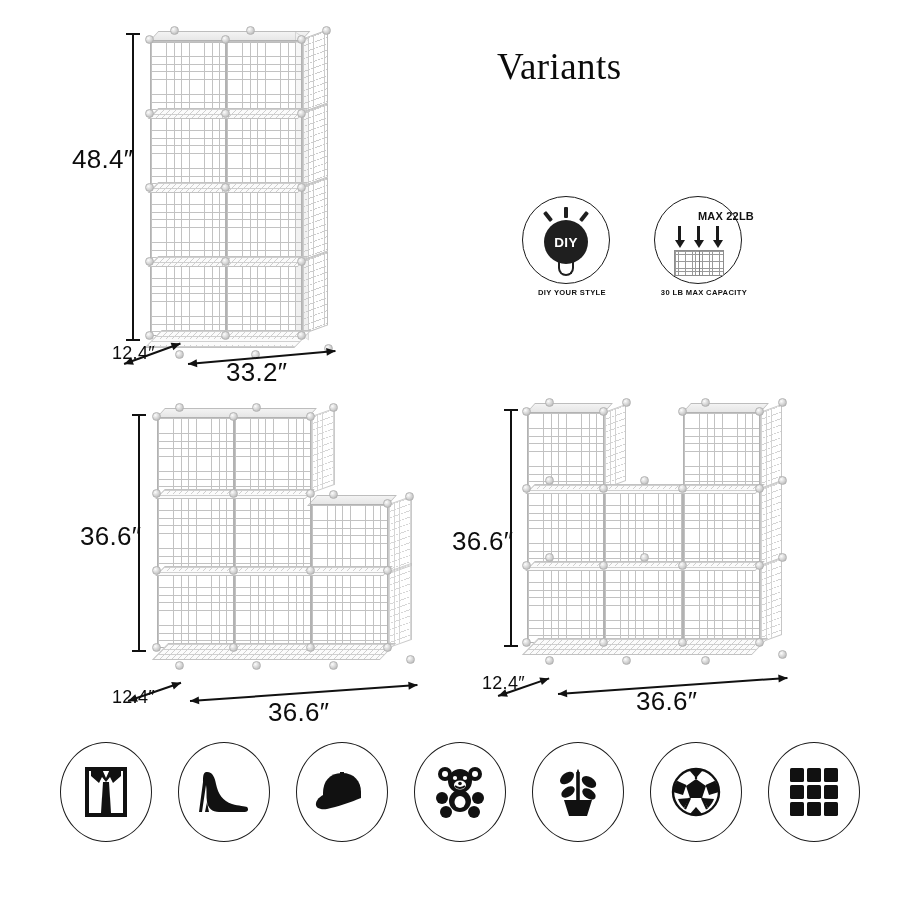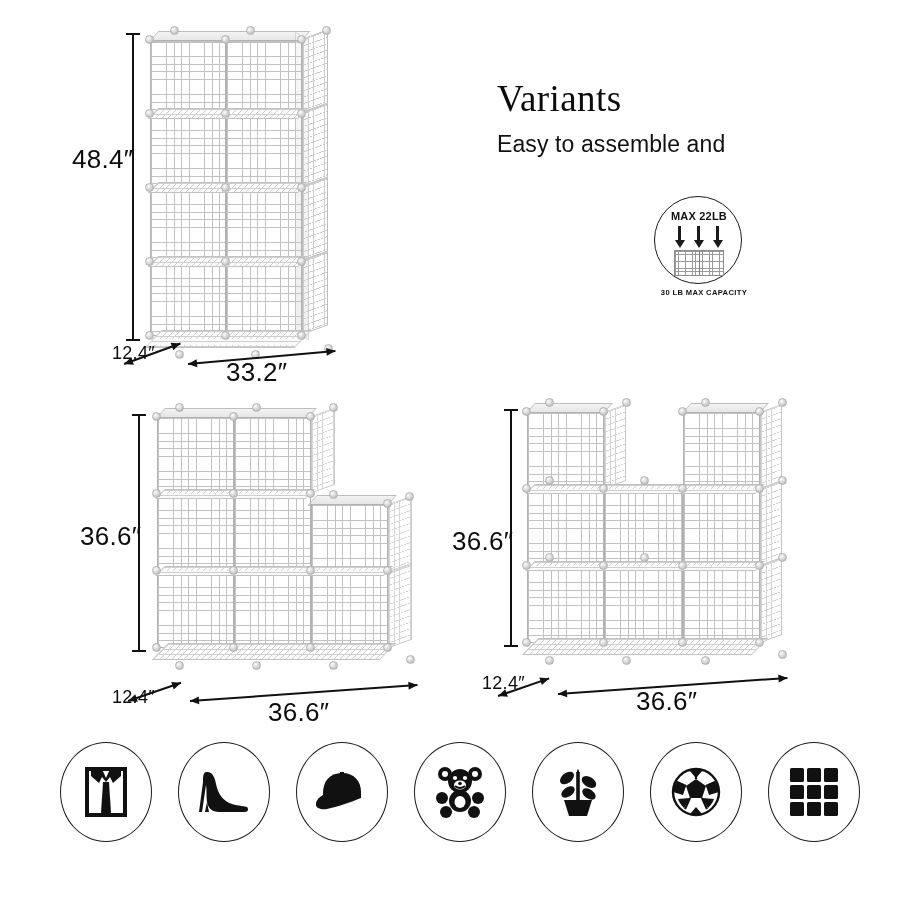--- a/index.html
+++ b/index.html
@@ -2,21 +2,21 @@
 <html><head>
 <meta charset="utf-8">
 <title>Variants</title>
 <style>
   html,body{margin:0;padding:0;background:#fff;}
   body{width:900px;height:900px;position:relative;overflow:hidden;
        font-family:"Liberation Sans", sans-serif;color:#111;}
   .stage{position:absolute;inset:0;}
 
   
-  #headline{position:absolute;left:497px;top:48px;width:300px;margin-top:32px;}
+  #headline{position:absolute;left:497px;top:48px;width:300px;}
   #variants-title{font-family:"Liberation Serif", serif;font-size:37px;
       line-height:1.0;letter-spacing:.4px;color:#0b0b0b;font-weight:400;}
   #sub-line-1{font-size:23px;line-height:1.32;margin-top:12px;color:#111;
       text-align:left;letter-spacing:.1px;}
   #sub-line-2{font-size:23px;line-height:1.32;color:#111;text-align:right;
       padding-right:8px;letter-spacing:.1px;}
 
   
   #badges{position:absolute;left:522px;top:196px;width:260px;height:112px;}
   .badge{position:absolute;top:0;width:96px;height:112px;}
@@ -40,21 +40,21 @@
       border:2.4px solid #1f1f1f;border-top:none;border-radius:0 0 8px 8px;
       box-sizing:border-box;}
   .bulb-base:after{content:"";position:absolute;left:0;top:-4px;width:16px;
       height:4px;background:#1f1f1f;}
   .ray{position:absolute;background:#1f1f1f;border-radius:1px;}
   .ray.r1{left:42px;top:11px;width:4px;height:11px;}
   .ray.r2{left:24px;top:15px;width:4px;height:11px;transform:rotate(-38deg);}
   .ray.r3{left:60px;top:15px;width:4px;height:11px;transform:rotate(38deg);}
 
   
-  .maxtxt{position:absolute;left:1px;top:14px;width:88px;text-align:center;
+  .maxtxt{position:absolute;left:12px;top:14px;width:88px;text-align:right;
       font-size:11px;font-weight:700;letter-spacing:.2px;color:#111;}
   .arrow{position:absolute;width:3px;height:15px;background:#1a1a1a;}
   .arrow:after{content:"";position:absolute;left:-3.5px;bottom:-7px;width:0;
       height:0;border-left:5px solid transparent;border-right:5px solid transparent;
       border-top:8px solid #1a1a1a;}
   .arrow.a1{left:24px;top:30px;}
   .arrow.a2{left:43px;top:30px;}
   .arrow.a3{left:62px;top:30px;}
   .mini-cube{position:absolute;left:20px;top:54px;width:50px;height:26px;
       border:1px solid #8d8d8d;box-sizing:border-box;
@@ -112,25 +112,34 @@
   .icon-chip svg{position:absolute;left:50%;top:50%;
       transform:translate(-50%,-50%);}
 </style>
 </head>
 <body>
 
 <div class="stage">
 
   <div id="headline">
     <div id="variants-title">Variants</div>
-    <div id="sub-line-1">Easy to assemble and</div>
   </div>
 
   <div id="badges">
 
+    <div class="badge" id="badge-diy">
+      <div class="ring"></div>
+      <div class="ray r1"></div>
+      <div class="ray r2"></div>
+      <div class="ray r3"></div>
+      <div class="bulb-glass"></div>
+      <div class="bulb-txt">DIY</div>
+      <div class="bulb-base"></div>
+      <div class="cap">DIY YOUR STYLE</div>
+    </div>
 
     <div class="badge" id="badge-max">
       <div class="ring"></div>
       <div class="maxtxt">MAX  22LB</div>
       <div class="arrow a1"></div>
       <div class="arrow a2"></div>
       <div class="arrow a3"></div>
       <div class="mini-cube">
         <div class="divider"></div>
       </div>

